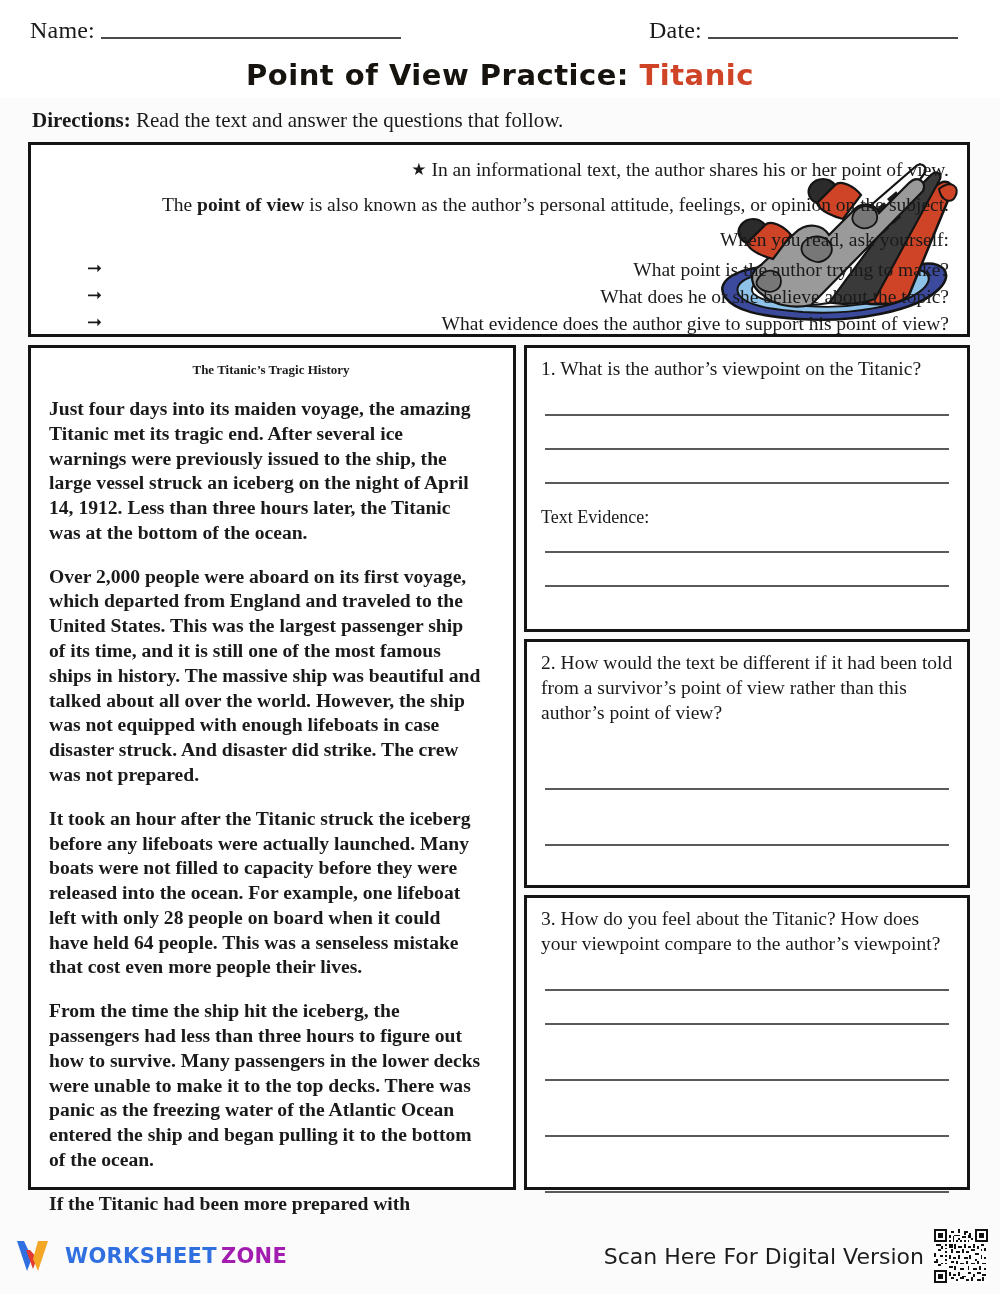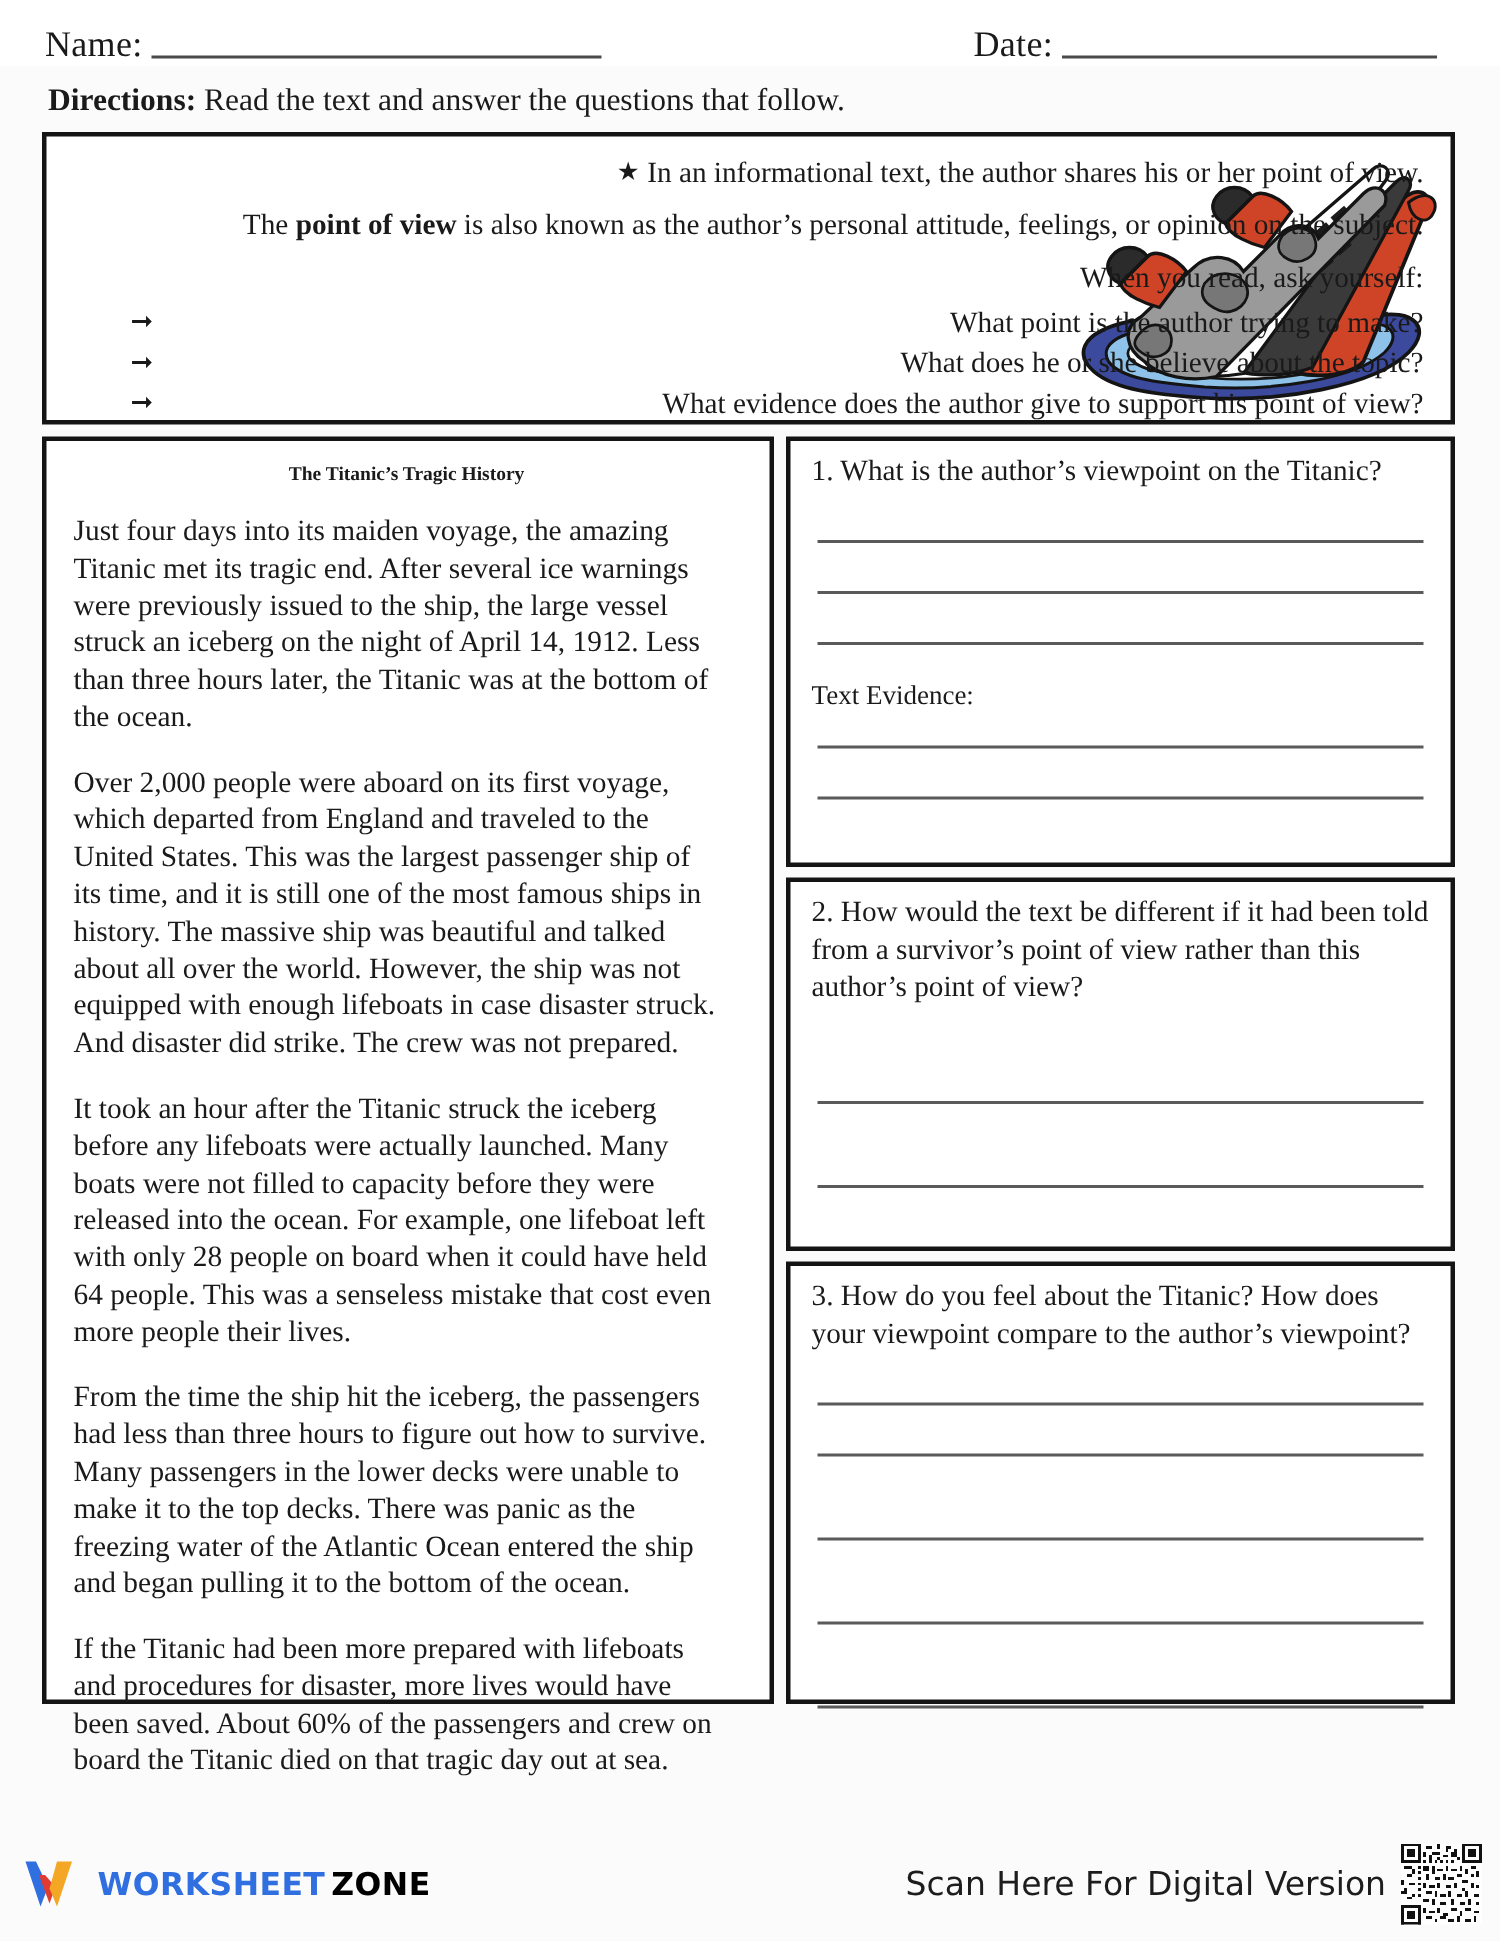--- a/index.html
+++ b/index.html
@@ -152,20 +152,21 @@
     font-weight: bold;
     font-size: 13px;
     margin-bottom: 19px;
   }
   .passage-para {
     font-size: 19.6px;
     line-height: 1.265;
     margin: 0 12px 19px 0;
     text-align: left;
     hyphens: none;
+    font-weight: bold;
   }
 
   .question-col {
     width: 470px;
     display: flex;
     flex-direction: column;
     gap: 7px;
   }
   .q-box {
     padding: 9px 14px 8px 14px;
@@ -213,21 +214,21 @@
     gap: 9px;
   }
   .brand-mark { width: 42px; height: 36px; display: block; }
   .brand-text {
     font-family: "DejaVu Sans", sans-serif;
     font-weight: bold;
     font-size: 21px;
     letter-spacing: .3px;
   }
   .brand-worksheet { color: #2f6fe0; }
-  .brand-zone { color: #000000; margin-left: 4px; }
+  .brand-zone { color: #a21caf; margin-left: 4px; }
   .footer-spacer { flex: 1; }
   .scan-text {
     font-family: "DejaVu Sans", sans-serif;
     font-size: 22px;
     color: #1d1d1d;
     margin-right: 10px;
   }
   .qr { width: 54px; height: 54px; display: block; }
 </style>
 </head>
@@ -236,20 +237,23 @@
 <div class="page">
 
   <div class="name-date-row">
     <span class="nd-label">Name:</span>
     <span class="nd-rule nd-name-rule"></span>
     <span class="nd-spacer"></span>
     <span class="nd-label">Date:</span>
     <span class="nd-rule nd-date-rule"></span>
   </div>
 
+  <div class="title-wrap">
+    <span class="worksheet-title"><span>Point of View Practice: </span><span class="title-accent">Titanic</span></span>
+  </div>
 
   <div class="directions">
     <b>Directions:</b><span> Read the text and answer the questions that follow.</span>
   </div>
 
   <div class="box info-box">
 
     <svg class="ship-art" viewBox="0 0 262 188">
 
       <path d="M22 150 C 10 132, 40 118, 78 120 C 120 122, 175 126, 212 118 C 240 112, 252 126, 236 142 C 214 164, 150 176, 96 172 C 56 169, 32 164, 22 150 Z" fill="#3c4a9e" stroke="#141414" stroke-width="2.5"></path>

